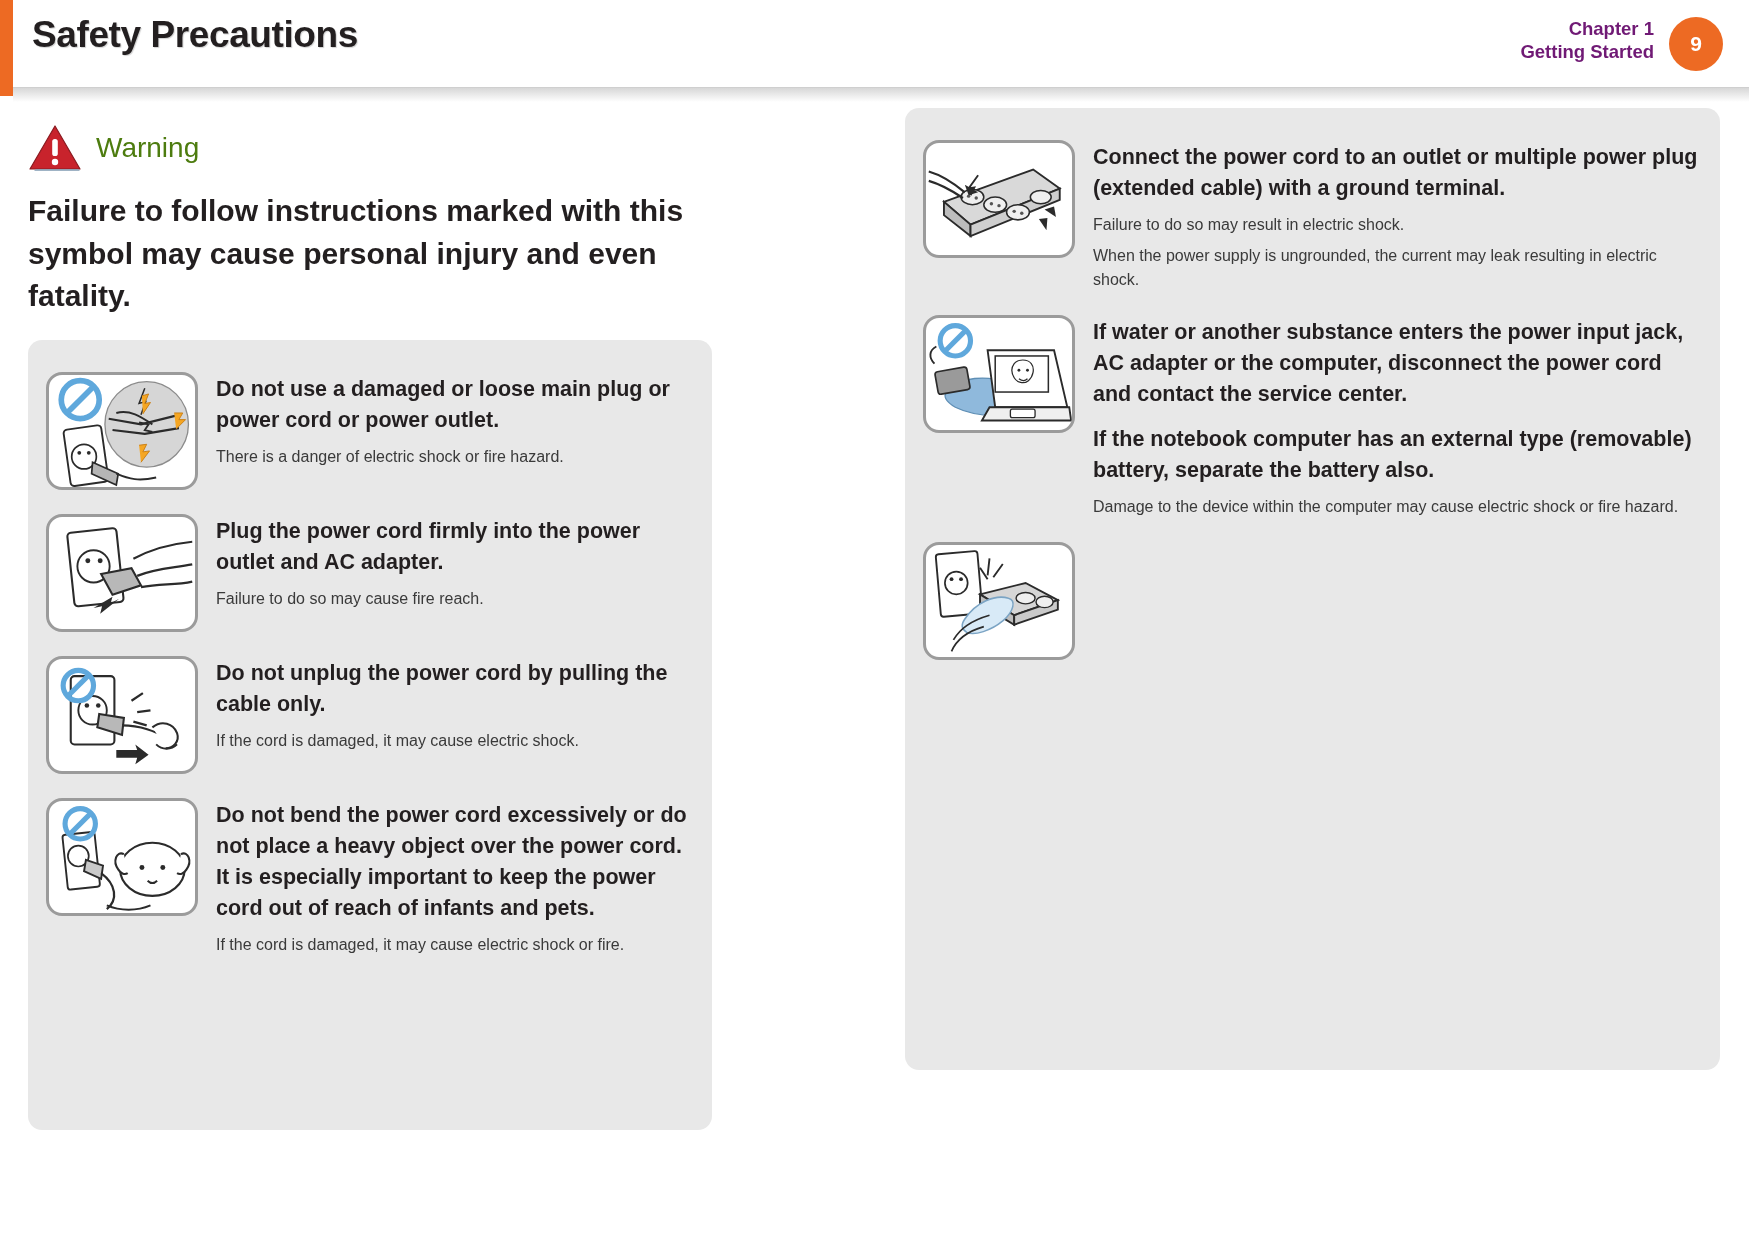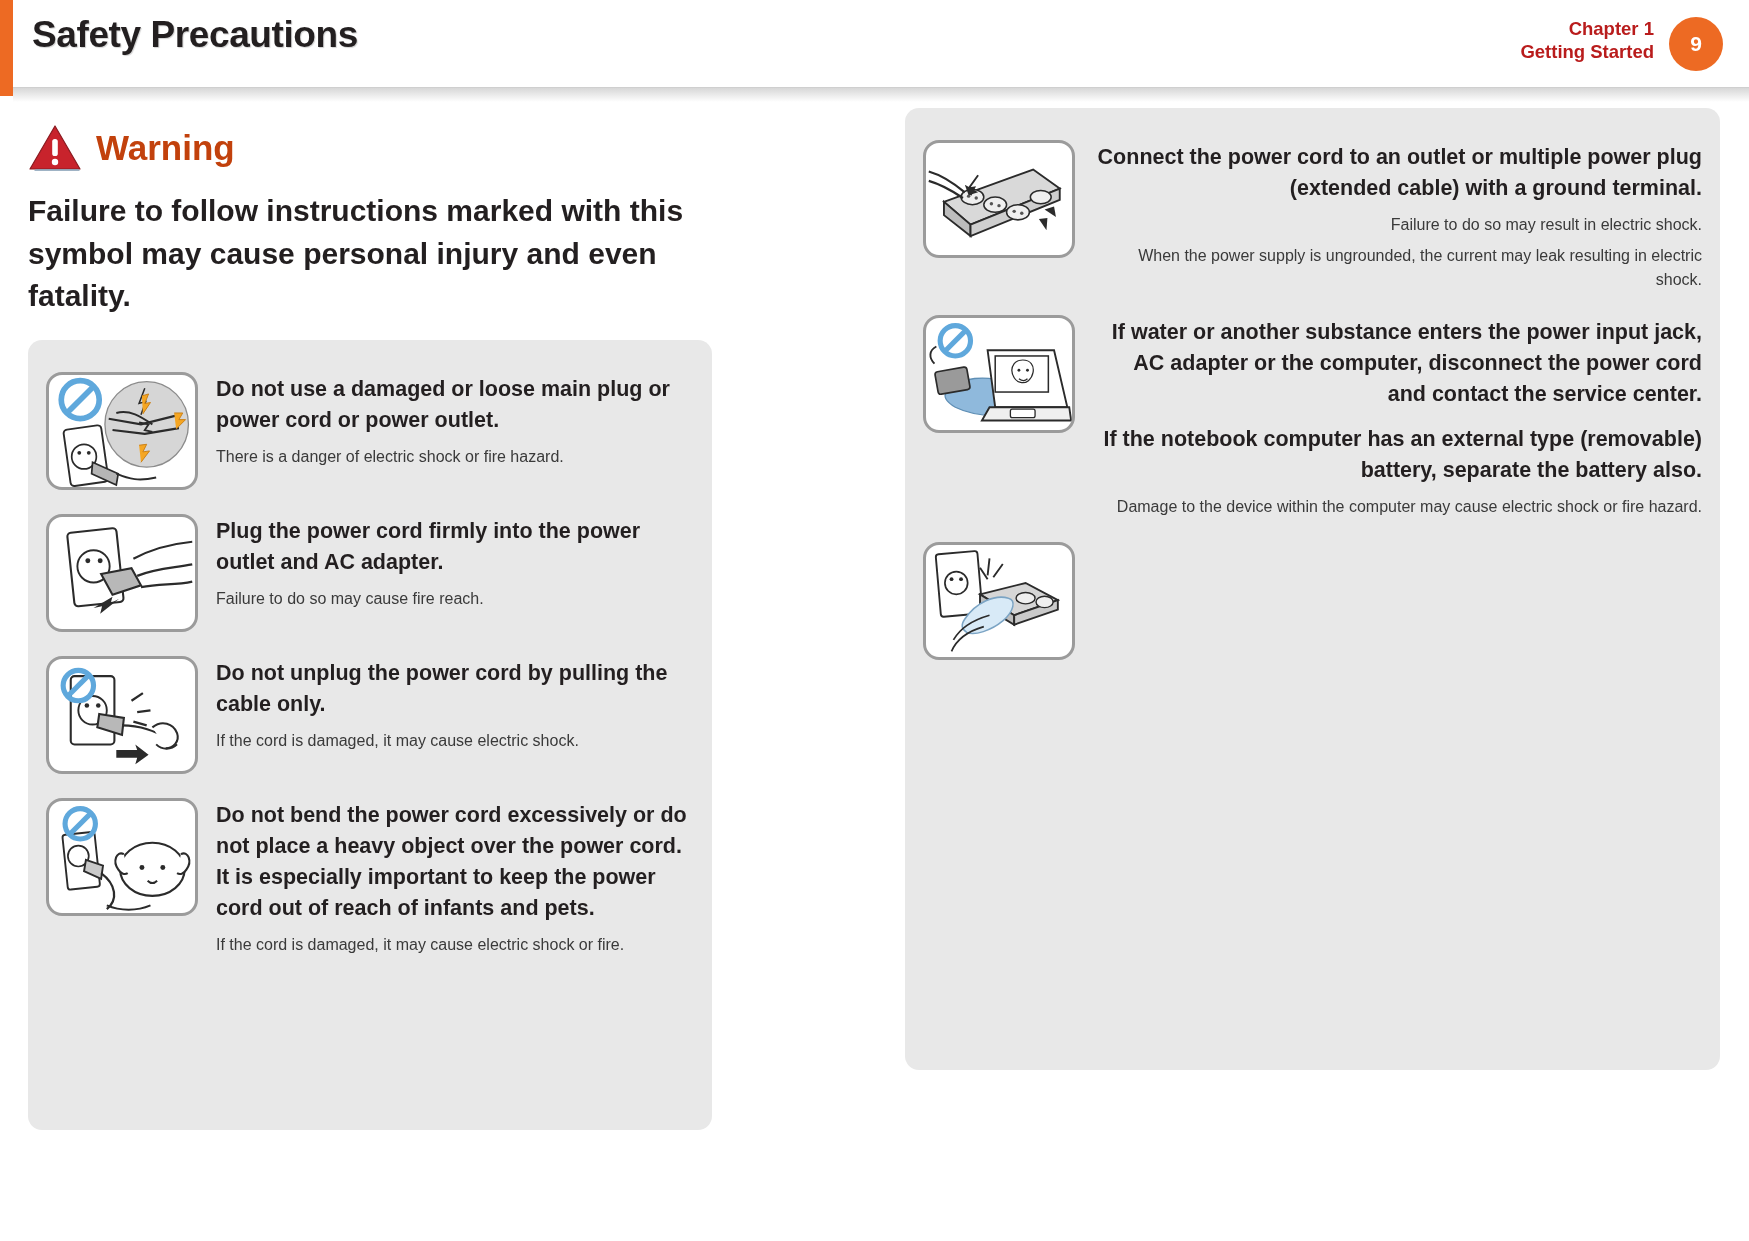--- a/index.html
+++ b/index.html
@@ -35,21 +35,21 @@
   }
   .chapter-block {
     position: absolute;
     right: 95px; top: 18px;
     text-align: right;
     line-height: 1.22;
   }
   .chapter-line {
     font-size: 18.5px;
     font-weight: bold;
-    color: #b91c1c;
+    color: #701a75;
   }
   .page-badge {
     position: absolute;
     right: 26px; top: 17px;
     width: 54px; height: 54px;
     border-radius: 50%;
     background: #ED6A23;
     color: #ffffff;
     font-size: 21px;
     font-weight: bold;
@@ -75,34 +75,34 @@
     position: absolute;
     top: 108px; left: 0;
     width: 1749px;
     height: 1133px;
   }
   .col {
     position: absolute;
     top: 0;
   }
   .col-left  { left: 28px;  width: 740px; }
-  .col-right { left: 905px; width: 815px; text-align: right; }
+  .col-right { left: 905px; width: 815px; }
 
   .warning-head {
     display: flex;
     align-items: center;
     gap: 14px;
     margin-bottom: 18px;
     margin-top: 16px;
   }
   .warn-triangle { width: 54px; height: 48px; display:block; }
   .warning-word {
-    font-size: 35px;
-    font-weight: bold;
-    color: #c2410c;
+    font-size: 28px;
+    font-weight: normal;
+    color: #4d7c0f;
   }
   .warning-desc {
     font-size: 30px;
     font-weight: bold;
     color: #231f20;
     line-height: 1.42;
     max-width: 720px;
     margin-bottom: 22px;
   }
 

